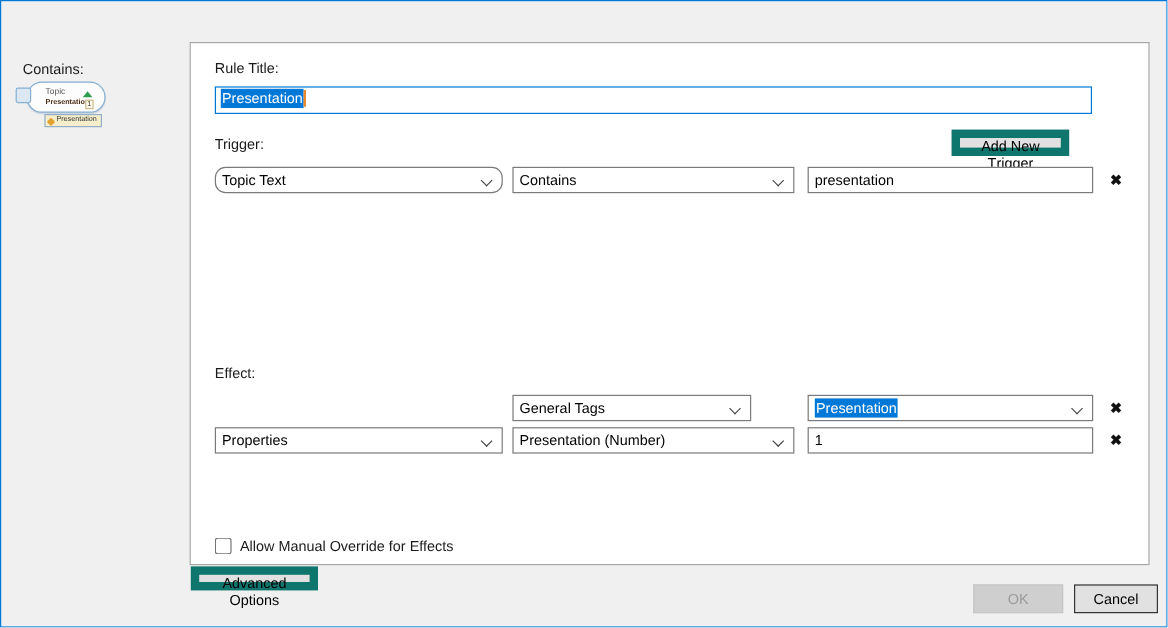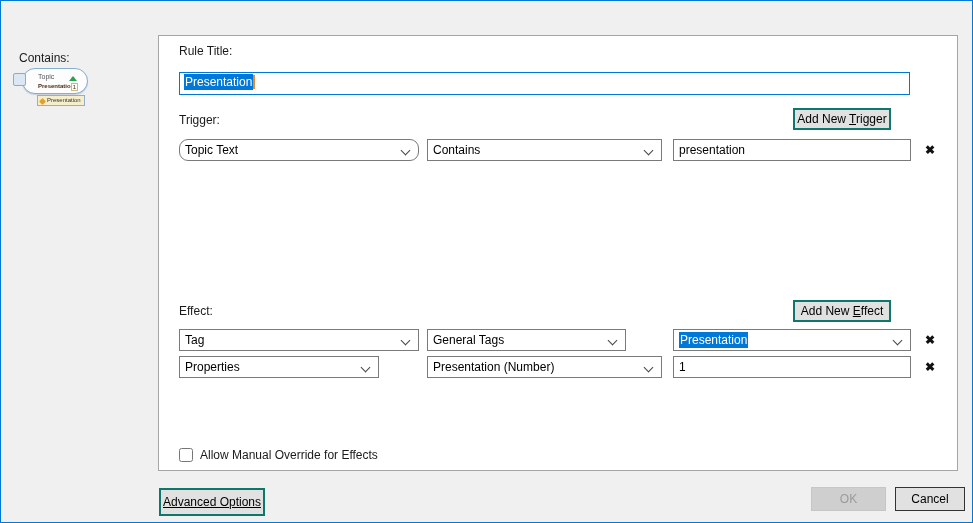--- a/index.html
+++ b/index.html
@@ -47,21 +47,21 @@
 
   
   .combo{position:absolute;height:22px;background:#fff;border:1px solid #7a7a7a;cursor:default;}
   .combo .txt{position:absolute;left:5px;top:3px;white-space:nowrap;}
   .chev{position:absolute;right:9px;top:7px;width:7px;height:7px;
         border-right:1px solid #464646;border-bottom:1px solid #464646;transform:rotate(45deg);}
   .tb{position:absolute;height:22px;border:1px solid #7a7a7a;background:#fff;padding:0 5px;
       font-family:"Liberation Sans",sans-serif;font-size:12px;color:#000;outline:none;}
 
   
-  .btn{position:absolute;background:#e1e1e1;border:2px solid #0f766e;font-family:"Liberation Sans",sans-serif;
+  .btn{position:absolute;background:#e1e1e1;border:7px solid #0f766e;font-family:"Liberation Sans",sans-serif;
        font-size:12px;color:#000;text-align:center;padding:0;cursor:default;}
   .btn .mn{text-decoration:underline;}
   .btn-disabled{background:#cfcfcf;border:1px solid #c6c6c6;color:#9b9b9b;}
   .btn-default{border:1px solid #333333;}
 
   .del{position:absolute;width:16px;height:16px;line-height:16px;text-align:center;
        font-size:12px;font-weight:bold;color:#111;cursor:default;}
 
   .chk{position:absolute;left:20px;top:412px;width:14px;height:14px;margin:0;accent-color:#fff;}
   .chk-label{position:absolute;left:41px;top:412px;color:#1a1a1a;}
@@ -82,21 +82,21 @@
     </div>
     <div class="subicon"></div>
     <div class="tagchip">
       <span class="tag-ic"></span>
       <span>Presentation</span>
     </div>
   </div>
 
   <div class="panel">
 
-    <div class="lbl" style="left:20px;top:8px;">Rule Title:</div>
+    <div class="lbl" style="left:20px;top:14px;">Rule Title:</div>
 
     <div class="focus-input">
       <span class="sel">Presentation</span><span class="caret"></span>
     </div>
 
     <div class="lbl" style="left:20px;top:77px;">Trigger:</div>
 
     <button class="btn" style="left:634px;top:72px;width:98px;height:22px;"><span>Add New </span><span class="mn">T</span><span>rigger</span></button>
 
     <div class="combo" style="left:20px;top:103px;width:240px;border-radius:9px;">
@@ -105,48 +105,43 @@
     </div>
     <div class="combo" style="left:268px;top:103px;width:235px;">
       <span class="txt">Contains</span>
       <span class="chev"></span>
     </div>
     <input class="tb" style="left: 514px; top: 103px; width: 238px;" value="presentation">
     <span class="del" style="left:763px;top:106px;">✖</span>
 
     <div class="lbl" style="left:20px;top:268px;">Effect:</div>
 
-    <button class="btn" style="left:634px;top:264px;width:98px;height:22px;"><span>Add New </span><span class="mn">E</span><span>ffect</span></button>
 
-    <div class="combo" style="left:20px;top:293px;width:240px;">
-      <span class="txt">Tag</span>
-      <span class="chev"></span>
-    </div>
     <div class="combo" style="left:268px;top:293px;width:199px;">
       <span class="txt">General Tags</span>
       <span class="chev"></span>
     </div>
     <div class="combo" style="left:514px;top:293px;width:238px;">
       <span class="txt"><span class="sel">Presentation</span></span>
       <span class="chev"></span>
     </div>
     <span class="del" style="left:763px;top:296px;">✖</span>
 
-    <div class="combo" style="left:20px;top:320px;width:200px;">
+    <div class="combo" style="left:20px;top:320px;width:240px;">
       <span class="txt">Properties</span>
       <span class="chev"></span>
     </div>
     <div class="combo" style="left:268px;top:320px;width:235px;">
       <span class="txt">Presentation (Number)</span>
       <span class="chev"></span>
     </div>
     <input class="tb" style="left: 514px; top: 320px; width: 238px;" value="1">
     <span class="del" style="left:763px;top:323px;">✖</span>
 
     <input type="checkbox" class="chk" style="">
     <span class="chk-label">Allow Manual Override for Effects</span>
   </div>
 
-  <button class="btn" style="left:158px;top:487px;width:106px;height:28px;text-decoration:underline;">Advanced Options</button>
+  <button class="btn" style="left:158px;top:471px;width:106px;height:20px;">Advanced Options</button>
   <button class="btn btn-disabled" style="left:810px;top:486px;width:75px;height:24px;">OK</button>
   <button class="btn btn-default" style="left:894px;top:486px;width:70px;height:24px;">Cancel</button>
 
 </div>
 
 </body></html>

